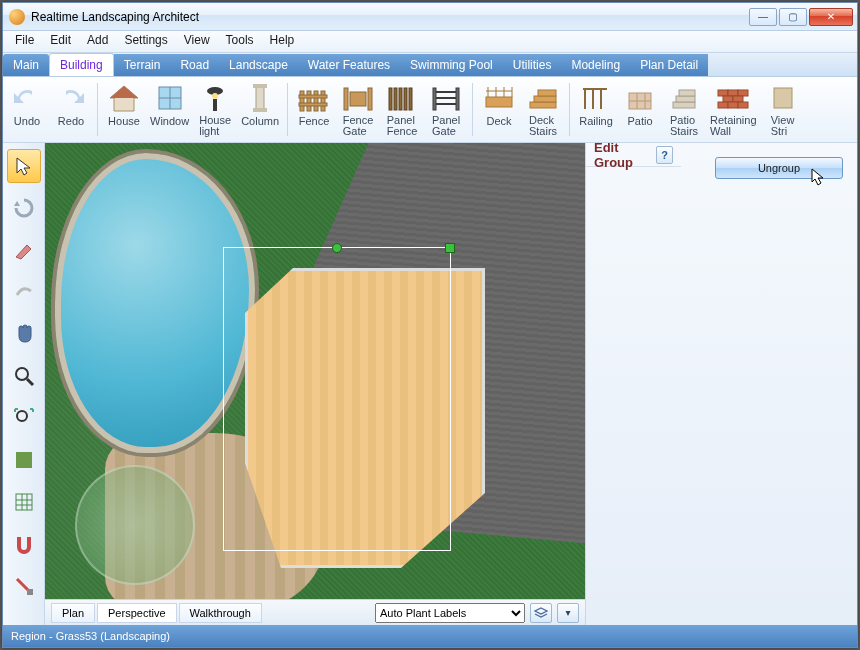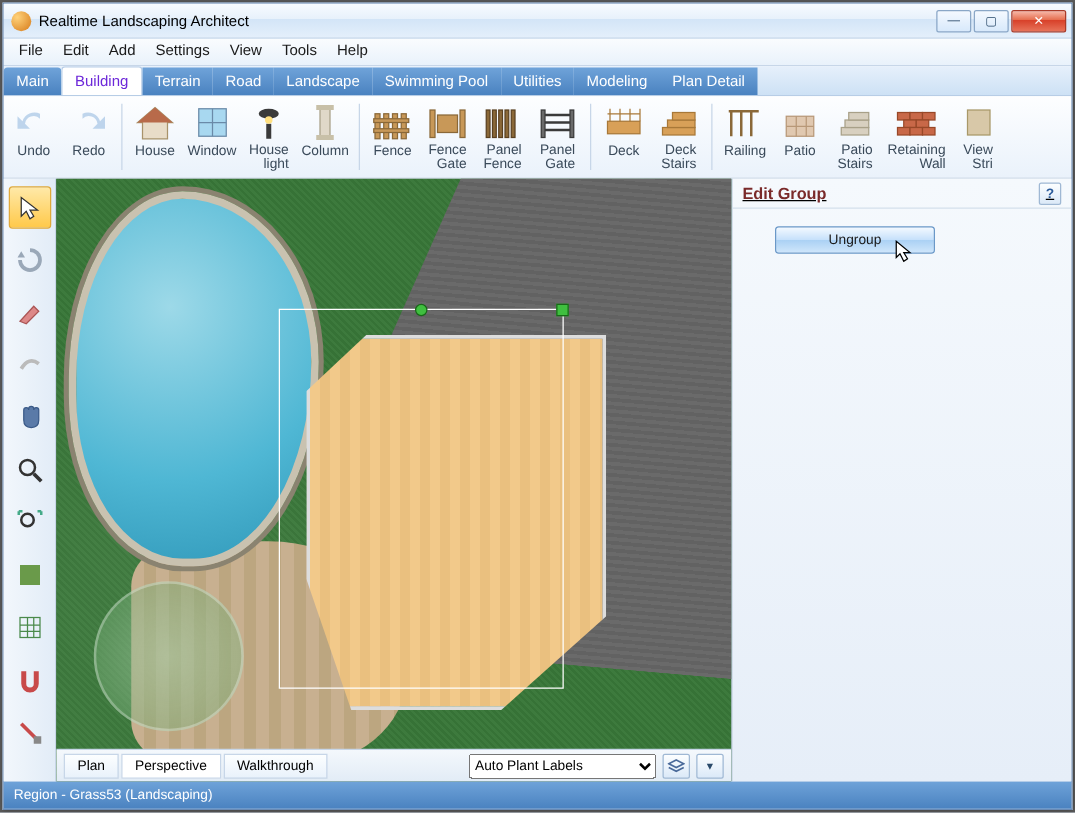--- a/index.html
+++ b/index.html
@@ -20,21 +20,21 @@
 .tabs { height: 24px; background: linear-gradient(#e6f0fb,#cde1f5); display: flex; align-items: flex-end; font-size: 12px; color: #fff; border-bottom: 1px solid #b7cde6; }
 .tab { padding: 4px 10px; cursor: pointer; }
 .tab.main { background: linear-gradient(#6fa3d9,#4a82c0); border-radius: 3px 3px 0 0; margin-top: 28px; }
 .tab.active { background: #fff; color: #6d28d9; border: 1px solid #b7cde6; border-bottom: none; border-radius: 3px 3px 0 0; }
 .tab:not(.active):not(.main) { background: linear-gradient(#6fa3d9,#4a82c0); }
 
 .ribbon { height: 66px; background: linear-gradient(#fdfeff,#eaf2fb); border-bottom: 1px solid #c7d6e8; display: flex; align-items: stretch; padding: 2px 2px; overflow: hidden; }
 .ribbon-sep { width: 1px; background: #c7d6e8; margin: 4px 4px; }
 .ribbon-item { display: flex; flex-direction: column; align-items: center; justify-content: flex-start; padding: 2px 4px; font-size: 11px; color: #3a4a5a; cursor: pointer; min-width: 44px; }
 .ribbon-item .icon { width: 34px; height: 34px; display: flex; align-items: center; justify-content: center; }
-.ribbon-item .lbl { text-align: right; line-height: 1.05; margin-top: 1px; white-space: pre; }
+.ribbon-item .lbl { text-align: left; line-height: 1.05; margin-top: 1px; white-space: pre; }
 
 .ribbon-item.undo .icon svg, .ribbon-item.redo .icon svg { opacity: .45; }
 
 .workarea { flex: 1; display: flex; background: #d1dbe6; position: relative; }
 
 .ltoolbar { width: 42px; background: linear-gradient(90deg,#f2f7fc,#e2ecf7); border-right: 1px solid #c7d6e8; display: flex; flex-direction: column; align-items: center; padding-top: 6px; gap: 8px; }
 .ltoolbar .tbtn { width: 34px; height: 34px; display: flex; align-items: center; justify-content: center; border-radius: 3px; cursor: pointer; }
 .ltoolbar .tbtn.active { background: linear-gradient(#ffe9a8,#ffc94a); border: 1px solid #e0a93a; }
 
 .viewport { flex: 1; position: relative; background: #3a6a3a; overflow: hidden; }
@@ -55,21 +55,21 @@
 .selbox::before { left: 50%; transform: translateX(-50%); border-radius: 50%; }
 .selbox::after { right: -5px; }
 
 .viewtabs { position: absolute; bottom: 0; left: 0; right: 0; height: 26px; background: linear-gradient(#f4f8fc,#e2ecf6); border-top: 1px solid #c7d6e8; display: flex; align-items: center; font-size: 11px; padding: 0 6px; gap: 2px; }
 .viewtabs .vtab { padding: 3px 10px; border: 1px solid #c7d6e8; background: linear-gradient(#fcfeff,#e9f2fb); cursor: pointer; }
 .viewtabs .vtab.active { background: #fff; }
 .viewtabs .spacer { flex: 1; }
 .viewtabs select { font-size: 11px; height: 20px; width: 150px; }
 .mini-btn { width: 22px; height: 20px; border: 1px solid #9fb8d4; background: linear-gradient(#fcfeff,#dbe9f8); border-radius: 2px; display: inline-flex; align-items: center; justify-content: center; cursor: pointer; margin-left: 3px; font-size: 10px; color: #2a4a6a; }
 
-.rpanel { width: 272px; background: linear-gradient(#f5f9fd,#e6eef8); border-left: 1px solid #c7d6e8; display: flex; flex-direction: column; text-decoration: underline; }
+.rpanel { width: 272px; background: linear-gradient(#f5f9fd,#e6eef8); border-left: 1px solid #c7d6e8; display: flex; flex-direction: row; }
 .rpanel .hdr { height: 24px; display: flex; align-items: center; padding: 0 8px; font-size: 13px; font-weight: 600; color: #7a2a2a; border-bottom: 1px solid #d3dfec; }
 .rpanel .hdr .help { margin-left: auto; width: 18px; height: 18px; border: 1px solid #9fb8d4; background: linear-gradient(#fcfeff,#dbe9f8); border-radius: 2px; display: flex; align-items: center; justify-content: center; font-size: 11px; color: #2a5a9a; cursor: pointer; }
 .rpanel .body { padding: 14px; margin-left: 20px; }
 .ungroup-btn { width: 128px; height: 22px; background: linear-gradient(#f3f9ff,#c7e1fb 48%,#a9d0f4 49%,#cfe6fb); border: 1px solid #6a98c8; border-radius: 3px; font-size: 11px; color: #1a1a1a; cursor: pointer; position: relative; }
 .cursor-img { position: absolute; left: 94px; top: 10px; }
 
 .statusbar { height: 22px; background: linear-gradient(#6fa3d9,#4a82c0); color: #fff; font-size: 11px; display: flex; align-items: center; padding: 0 8px; }
 </style>
 </head>
 <body>
@@ -95,20 +95,21 @@
     <span>Tools</span>
     <span>Help</span>
   </div>
 
   <div class="tabs">
     <div class="tab main">Main</div>
     <div class="tab active">Building</div>
     <div class="tab">Terrain</div>
     <div class="tab">Road</div>
     <div class="tab">Landscape</div>
+    <div class="tab">Water Features</div>
     <div class="tab">Swimming Pool</div>
     <div class="tab">Utilities</div>
     <div class="tab">Modeling</div>
     <div class="tab">Plan Detail</div>
   </div>
 
   <div class="ribbon">
     <div class="ribbon-item undo">
       <span class="icon">
           <svg width="30" height="22" viewBox="0 0 30 22">

